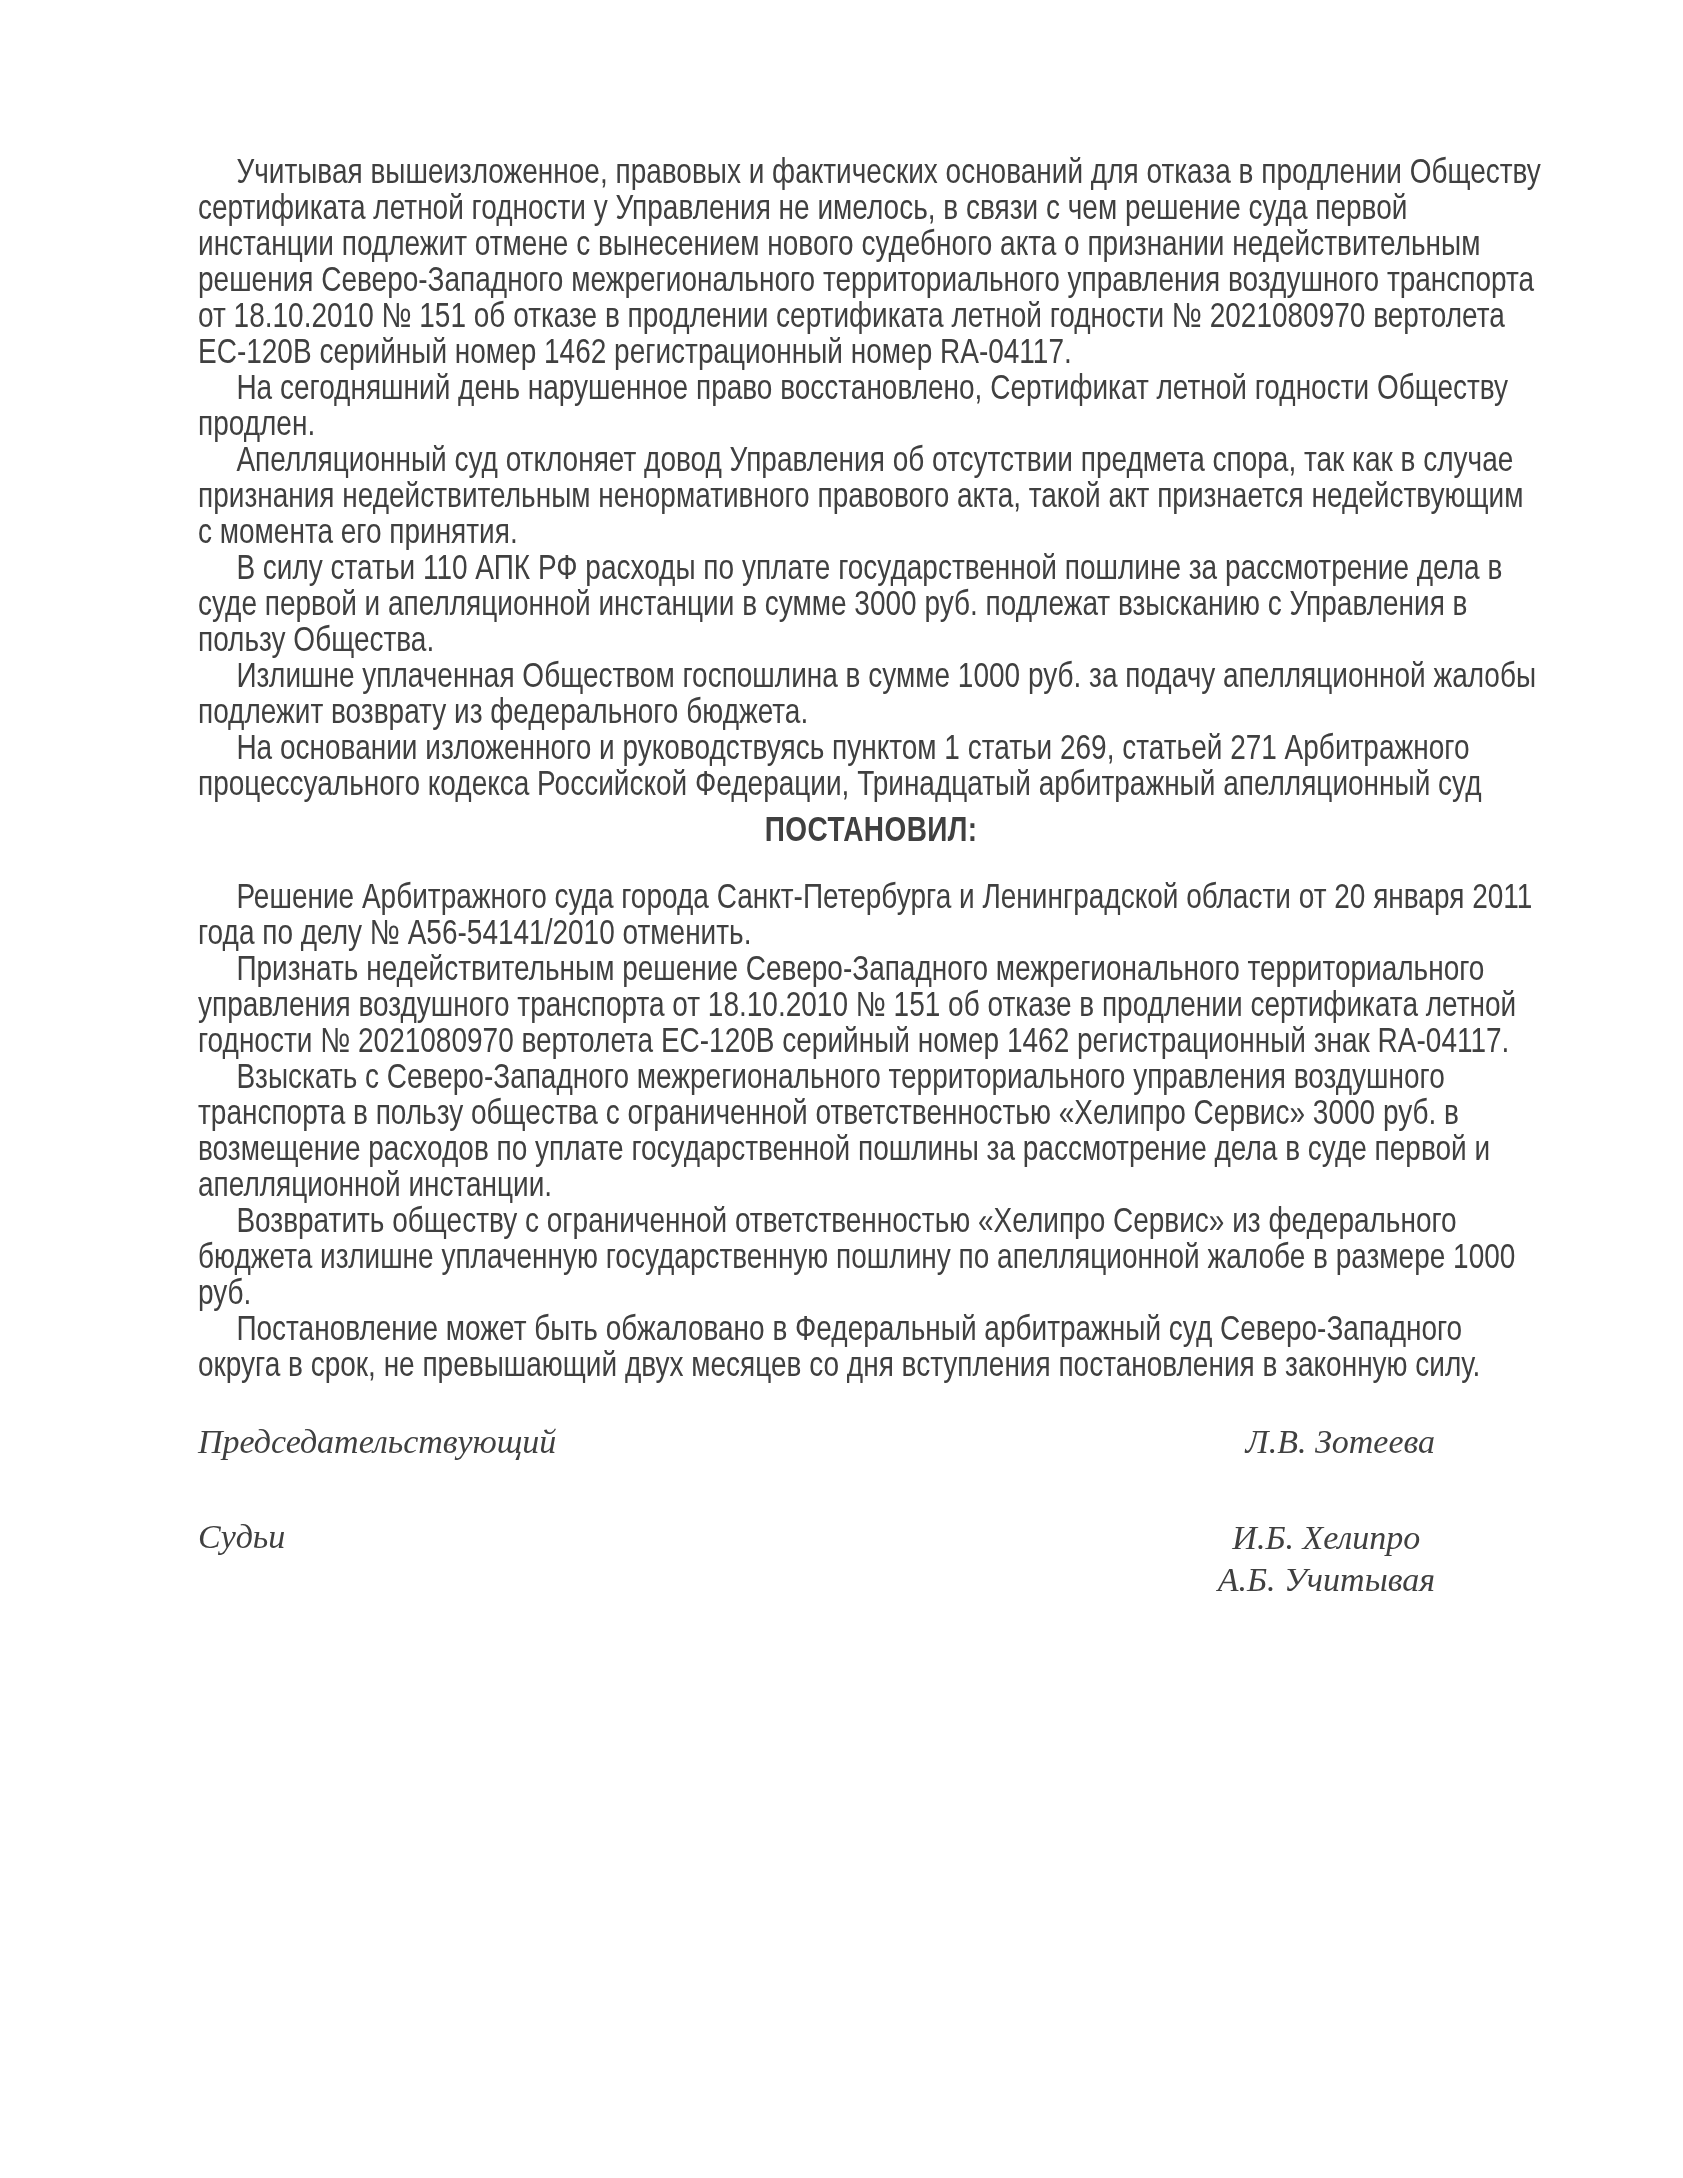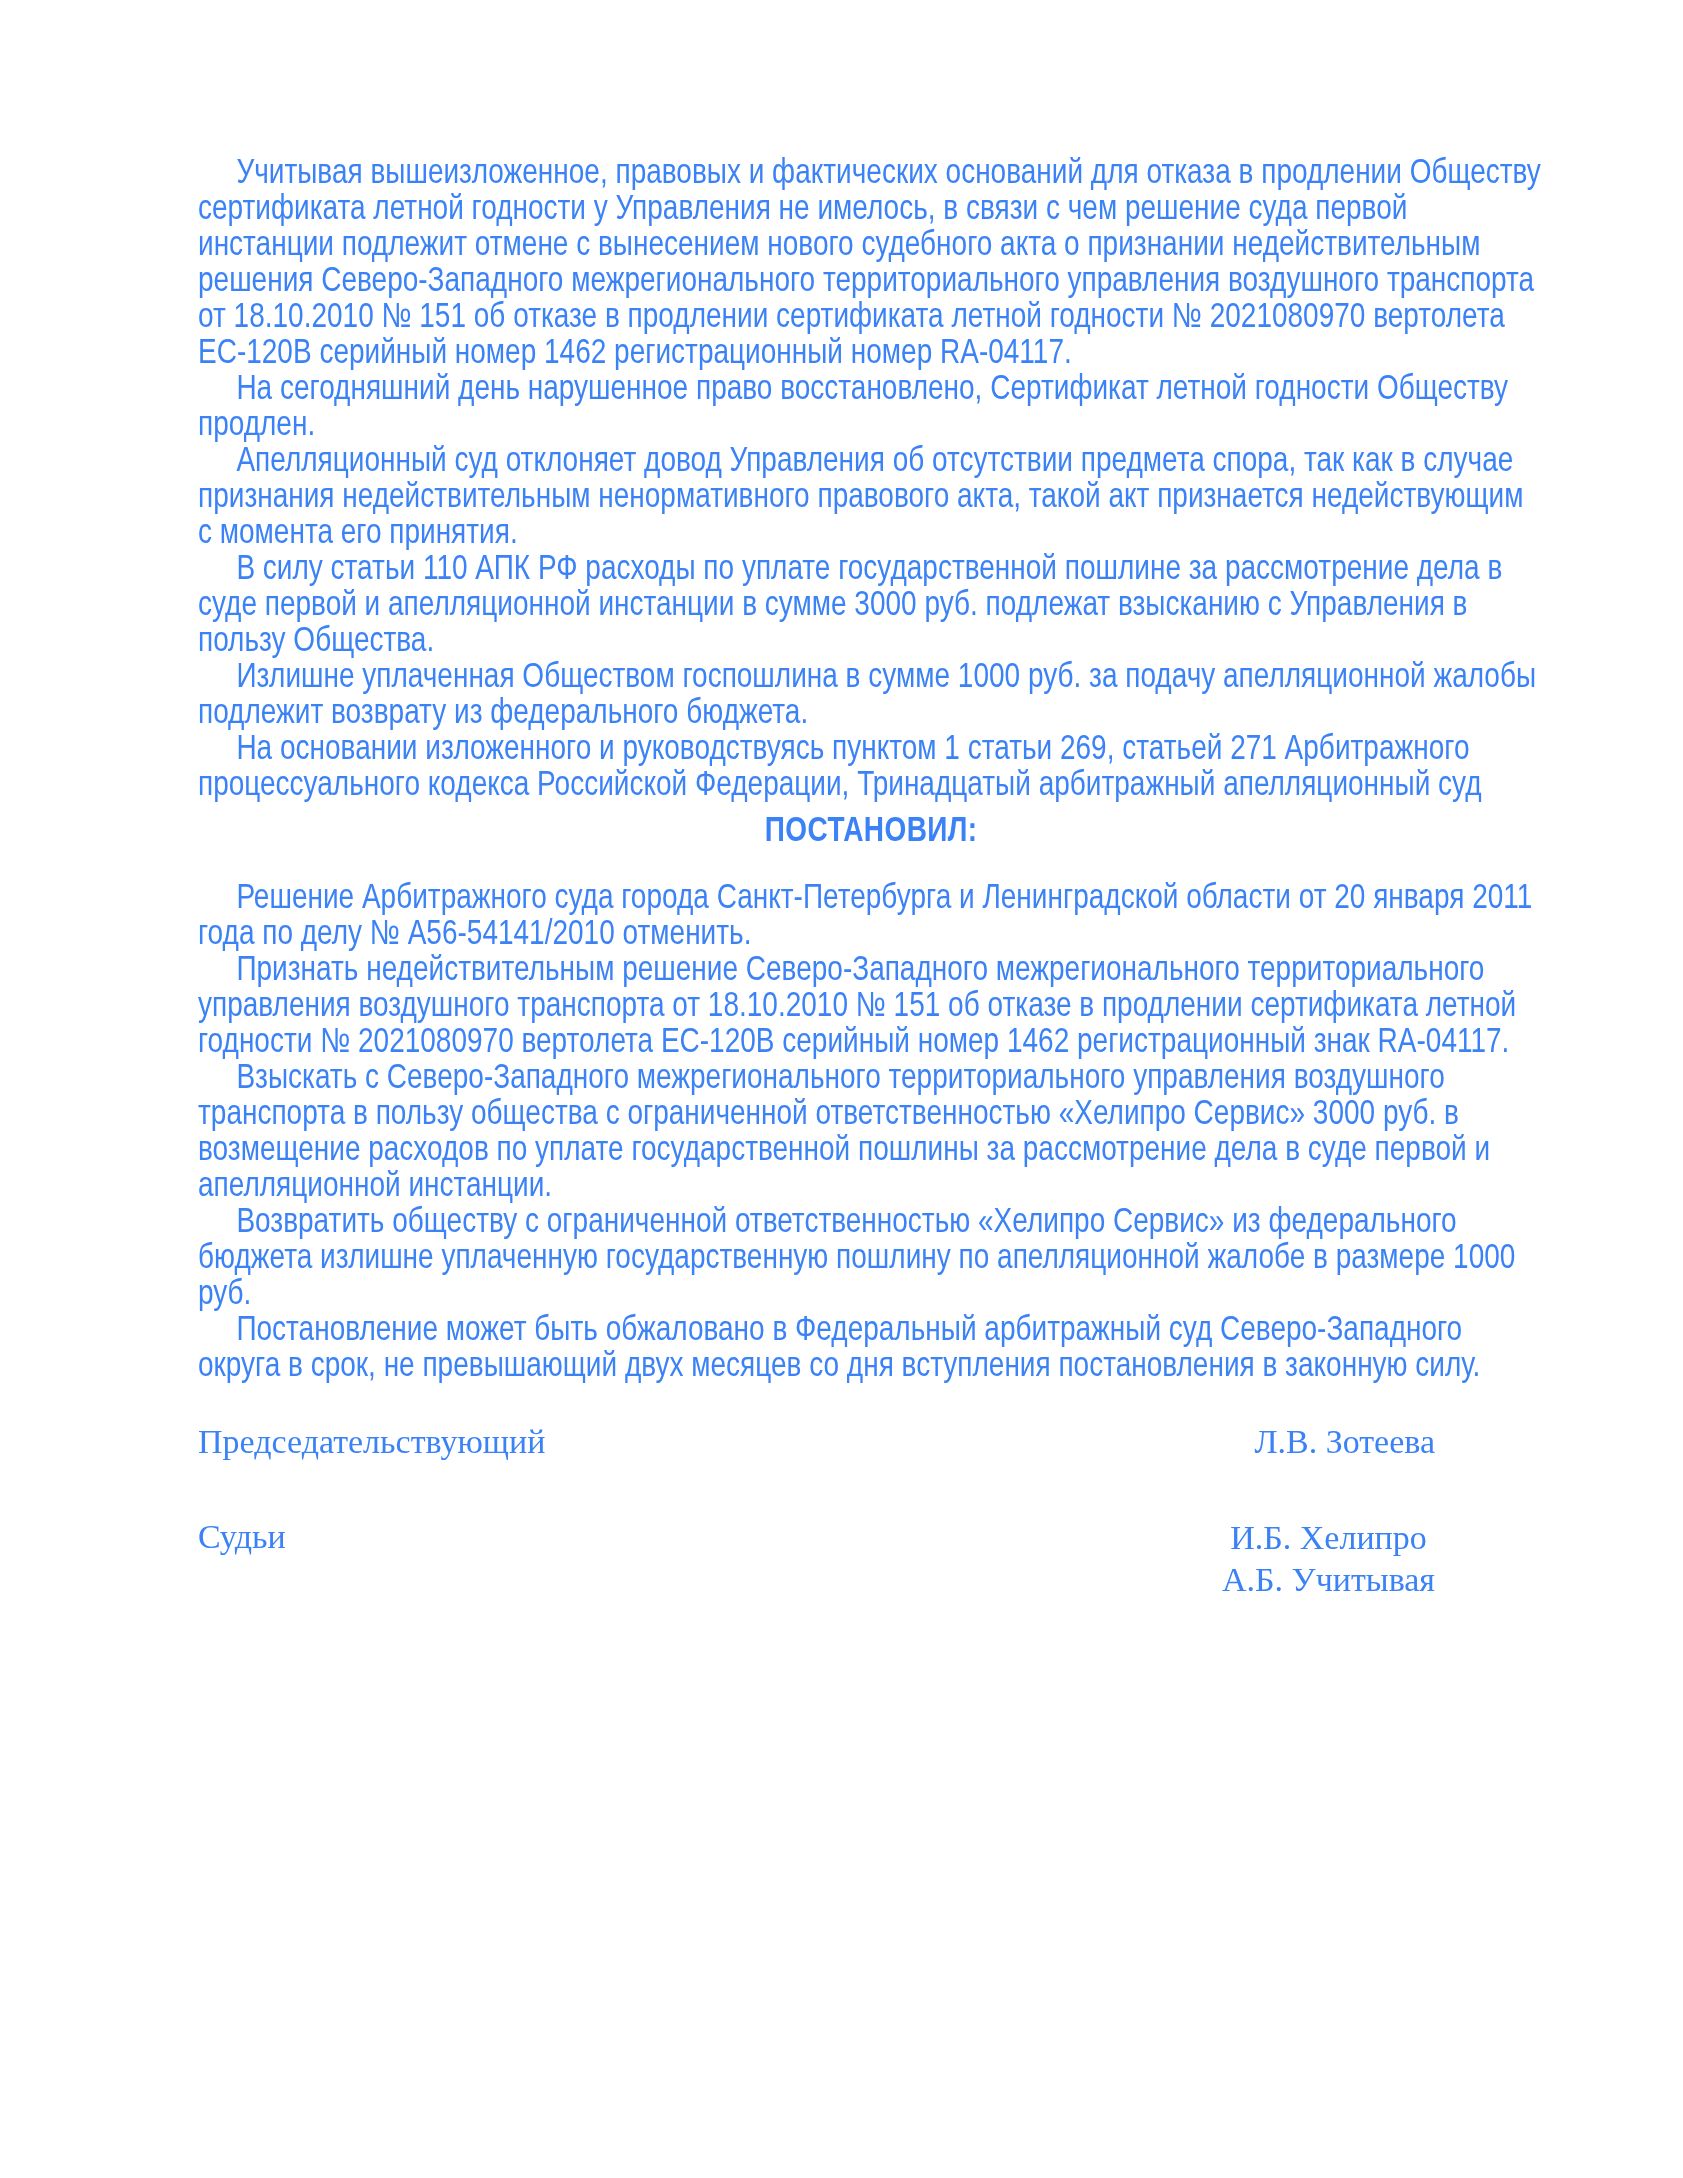--- a/index.html
+++ b/index.html
@@ -47,40 +47,41 @@
   .signatures {
     margin-top: 40px;
     font-family: "Liberation Serif", serif;
     font-size: 34px;
     line-height: 40px;
   }
   .sig-row {
     display: flex;
     justify-content: space-between;
     align-items: flex-start;
+    font-style: italic;
   }
   .sig-row.judges {
     margin-top: 55px;
   }
   .sig-left {
     white-space: nowrap;
   }
   .sig-right {
     text-align: center;
     padding-right: 109px;
     white-space: nowrap;
   }
   .sig-right .name-line {
     line-height: 42px;
   }
 </style>
 </head>
 <body>
 
-<div class="page" style="color: #3b82f6; background: rgb(255, 255, 255);">
+<div class="page" style="color: #404040; background: rgb(255, 255, 255);">
   <div class="content">
 
     <div class="bodytext scaled">
       <p>Учитывая вышеизложенное, правовых и фактических оснований для отказа в продлении Обществу сертификата летной годности у Управления не имелось, в связи с чем решение суда первой инстанции подлежит отмене с вынесением нового судебного акта о признании недействительным решения Северо-Западного межрегионального территориального управления воздушного транспорта от 18.10.2010 № 151 об отказе в продлении сертификата летной годности № 2021080970 вертолета ЕС-120В серийный номер 1462 регистрационный номер RA-04117.</p>
       <p>На сегодняшний день нарушенное право восстановлено, Сертификат летной годности Обществу продлен.</p>
       <p>Апелляционный суд отклоняет довод Управления об отсутствии предмета спора, так как в случае признания недействительным ненормативного правового акта, такой акт признается недействующим с момента его принятия.</p>
       <p>В силу статьи 110 АПК РФ расходы по уплате государственной пошлине за рассмотрение дела в суде первой и апелляционной инстанции в сумме 3000 руб. подлежат взысканию с Управления в пользу Общества.</p>
       <p>Излишне уплаченная Обществом госпошлина в сумме 1000 руб. за подачу апелляционной жалобы подлежит возврату из федерального бюджета.</p>
       <p>На основании изложенного и руководствуясь пунктом 1 статьи 269, статьей 271 Арбитражного процессуального кодекса Российской Федерации, Тринадцатый арбитражный апелляционный суд</p>
     </div>

